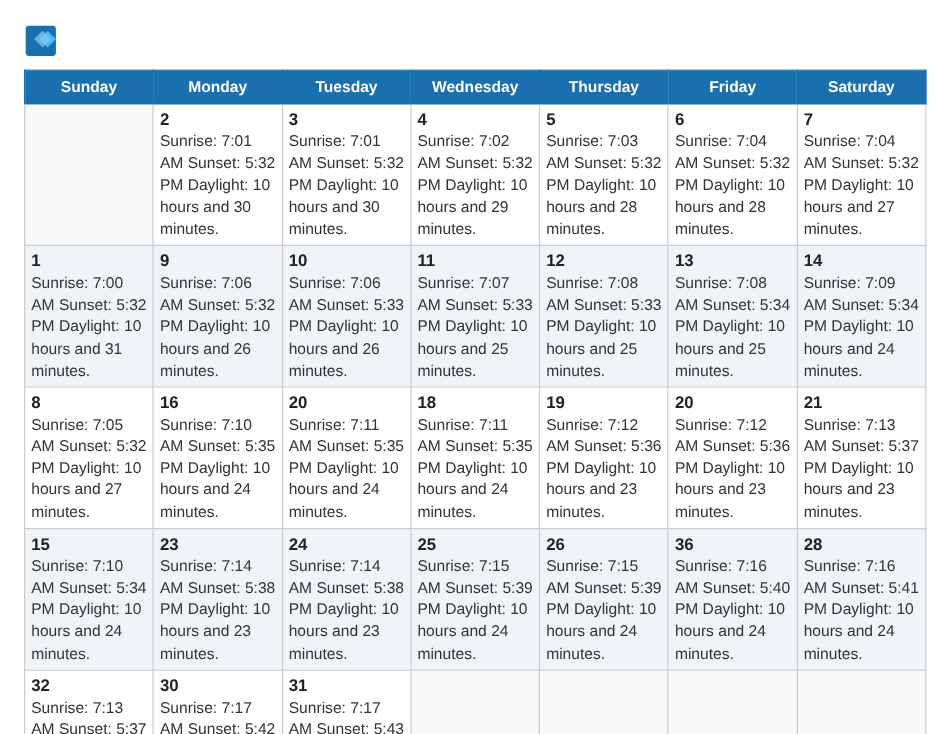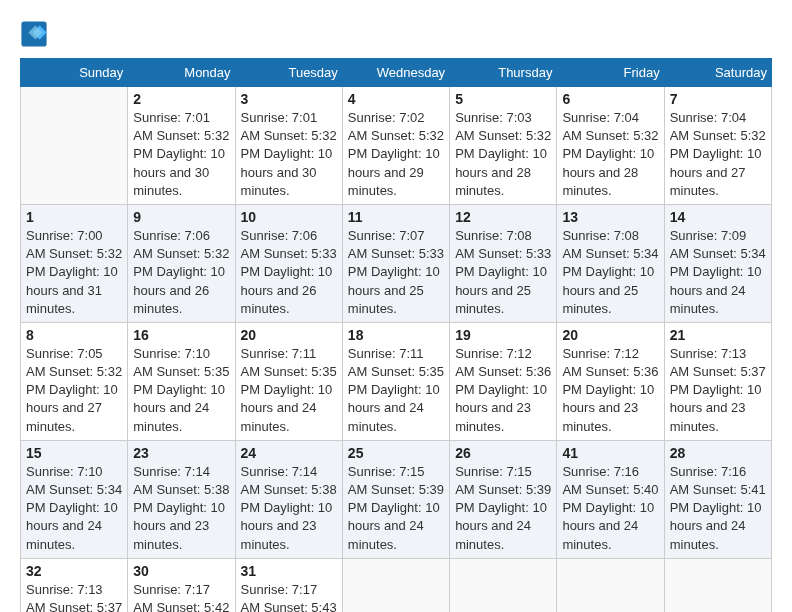--- a/index.html
+++ b/index.html
@@ -48,23 +48,23 @@
     }
     table {
       width: 100%;
       border-collapse: collapse;
       font-size: 11px;
     }
     thead th {
       background-color: #1a6faf;
       color: white;
       padding: 6px 4px;
-      text-align: right;
+      text-align: center;
       font-size: 13px;
-      font-weight: normal;
+      font-weight: bold;
       border: 1px solid #1a6faf;
     }
     tbody td {
       border: 1px solid #ccc;
       vertical-align: top;
       padding: 4px 5px;
       height: 80px;
       width: calc(100% / 7);
     }
     tbody tr:nth-child(even) {
@@ -300,21 +300,21 @@
 and 24 minutes.</div>
         </td>
         <td>
           <span class="day-num">26</span>
           <div class="day-info">Sunrise: 7:15 AM
 Sunset: 5:39 PM
 Daylight: 10 hours
 and 24 minutes.</div>
         </td>
         <td>
-          <span class="day-num">41</span>
+          <span class="day-num">36</span>
           <div class="day-info">Sunrise: 7:16 AM
 Sunset: 5:40 PM
 Daylight: 10 hours
 and 24 minutes.</div>
         </td>
         <td>
           <span class="day-num">28</span>
           <div class="day-info">Sunrise: 7:16 AM
 Sunset: 5:41 PM
 Daylight: 10 hours

